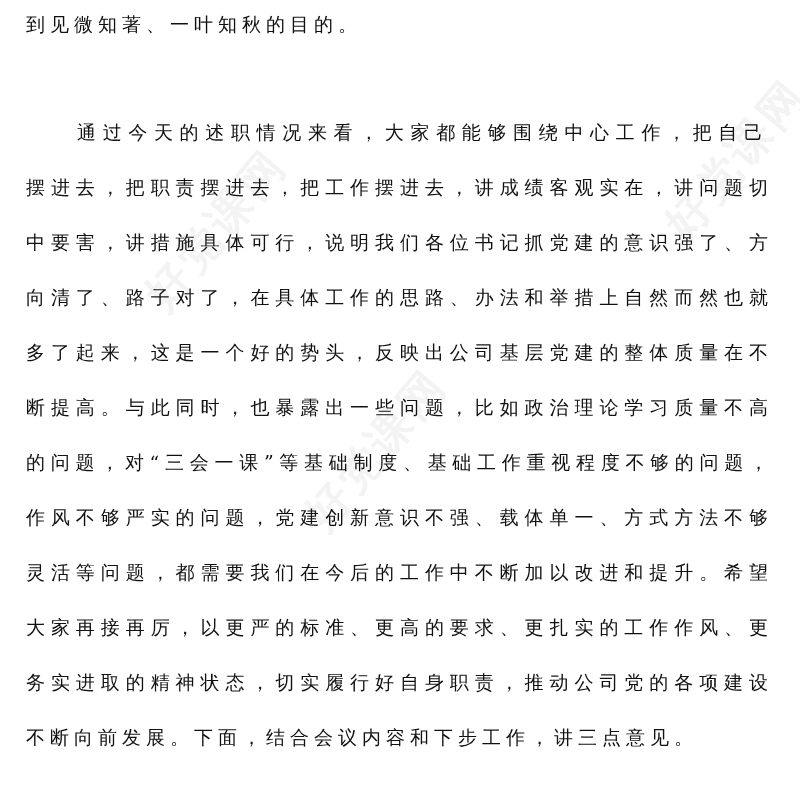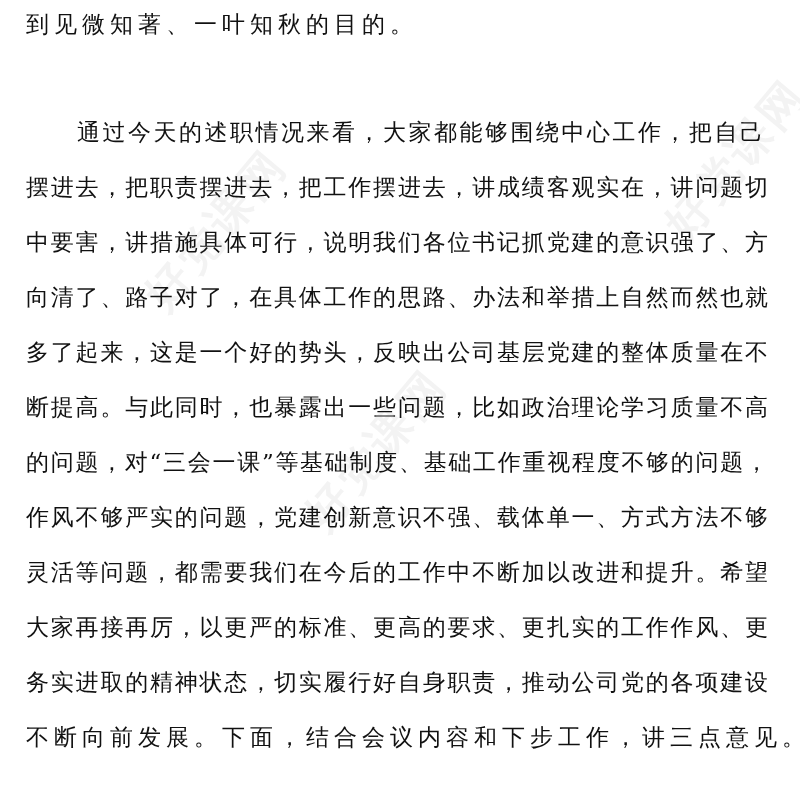--- a/index.html
+++ b/index.html
@@ -21,21 +21,21 @@
       top: 0;
       width: 800px;
       height: 800px;
       background: #ffffff;
     }
     .line {
       position: absolute;
       left: 26px;
       width: 742px;
       height: 40px;
-      font-size: 23px;
+      font-size: 19px;
       line-height: 40px;
       white-space: nowrap;
       text-align: justify;
       text-align-last: justify;
       letter-spacing: 0px;
     }
     .line.last {
       text-align-last: left;
       letter-spacing: 5px;
     }

